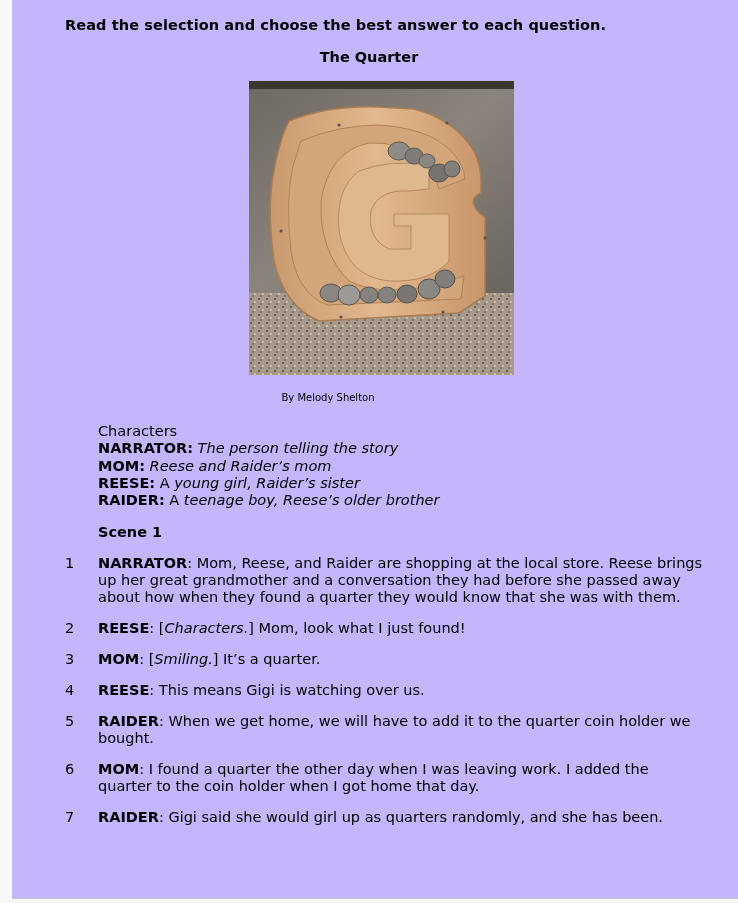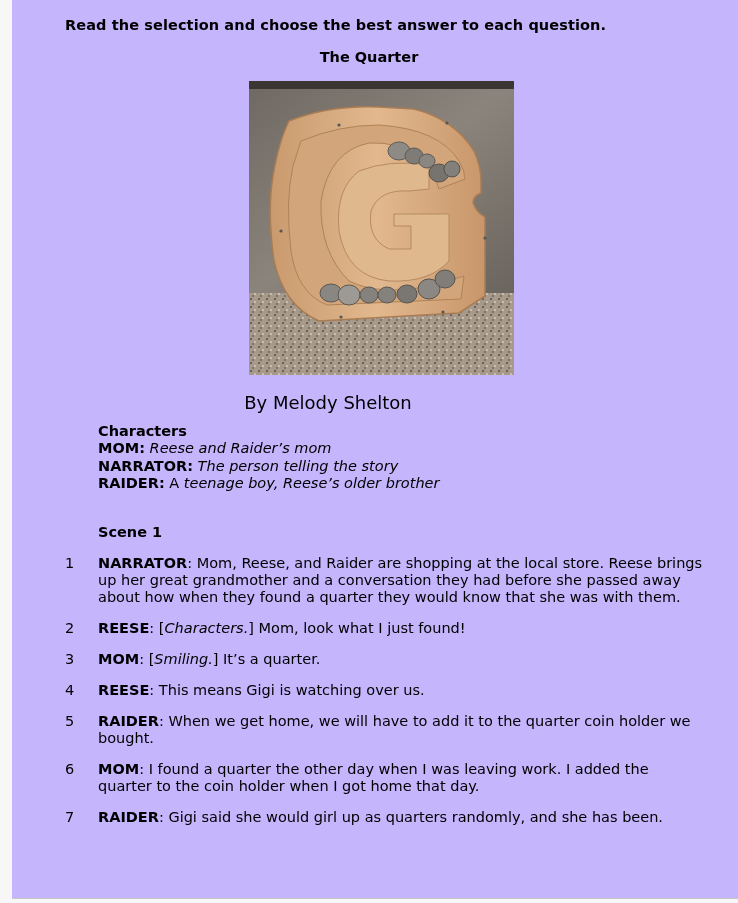--- a/index.html
+++ b/index.html
@@ -49,30 +49,30 @@
       width: 265px;
       height: 294px;
       overflow: hidden;
     }
     .byline {
       position: absolute;
       left: 0;
       width: 632px;
       top: 392px;
       text-align: center;
-      font-size: 18px;
+      font-size: 10px;
     }
     .characters {
       position: absolute;
       left: 86px;
       top: 423px;
       font-size: 14.5px;
       line-height: 17.3px;
     }
-    .characters .heading { font-weight: bold; }
+    .characters .heading { font-weight: normal; }
     .characters b { font-weight: bold; }
     .characters i { font-style: italic; }
     .scene {
       position: absolute;
       left: 86px;
       width: 600px;
       top: 524px;
       font-weight: bold;
       font-size: 14.5px;
     }
@@ -160,26 +160,31 @@
       <circle cx="92" cy="236" r="1.6" fill="#555"></circle>
       <circle cx="194" cy="231" r="1.6" fill="#555"></circle>
     </svg>
   </div>
 
   <div class="byline">By Melody Shelton</div>
 
   <div class="characters">
     <div class="heading">Characters</div>
     <div>
+      <b>NARRATOR:</b>
+      <i> The person telling the story</i>
+    </div>
+    <div>
       <b>MOM:</b>
       <i> Reese and Raider’s mom</i>
     </div>
     <div>
-      <b>NARRATOR:</b>
-      <i> The person telling the story</i>
+      <b>REESE:</b>
+      <span> A</span>
+      <i> young girl, Raider’s sister</i>
     </div>
     <div>
       <b>RAIDER:</b>
       <span> A</span>
       <i> teenage boy, Reese’s older brother</i>
     </div>
   </div>
 
   <div class="scene">Scene 1</div>
 

